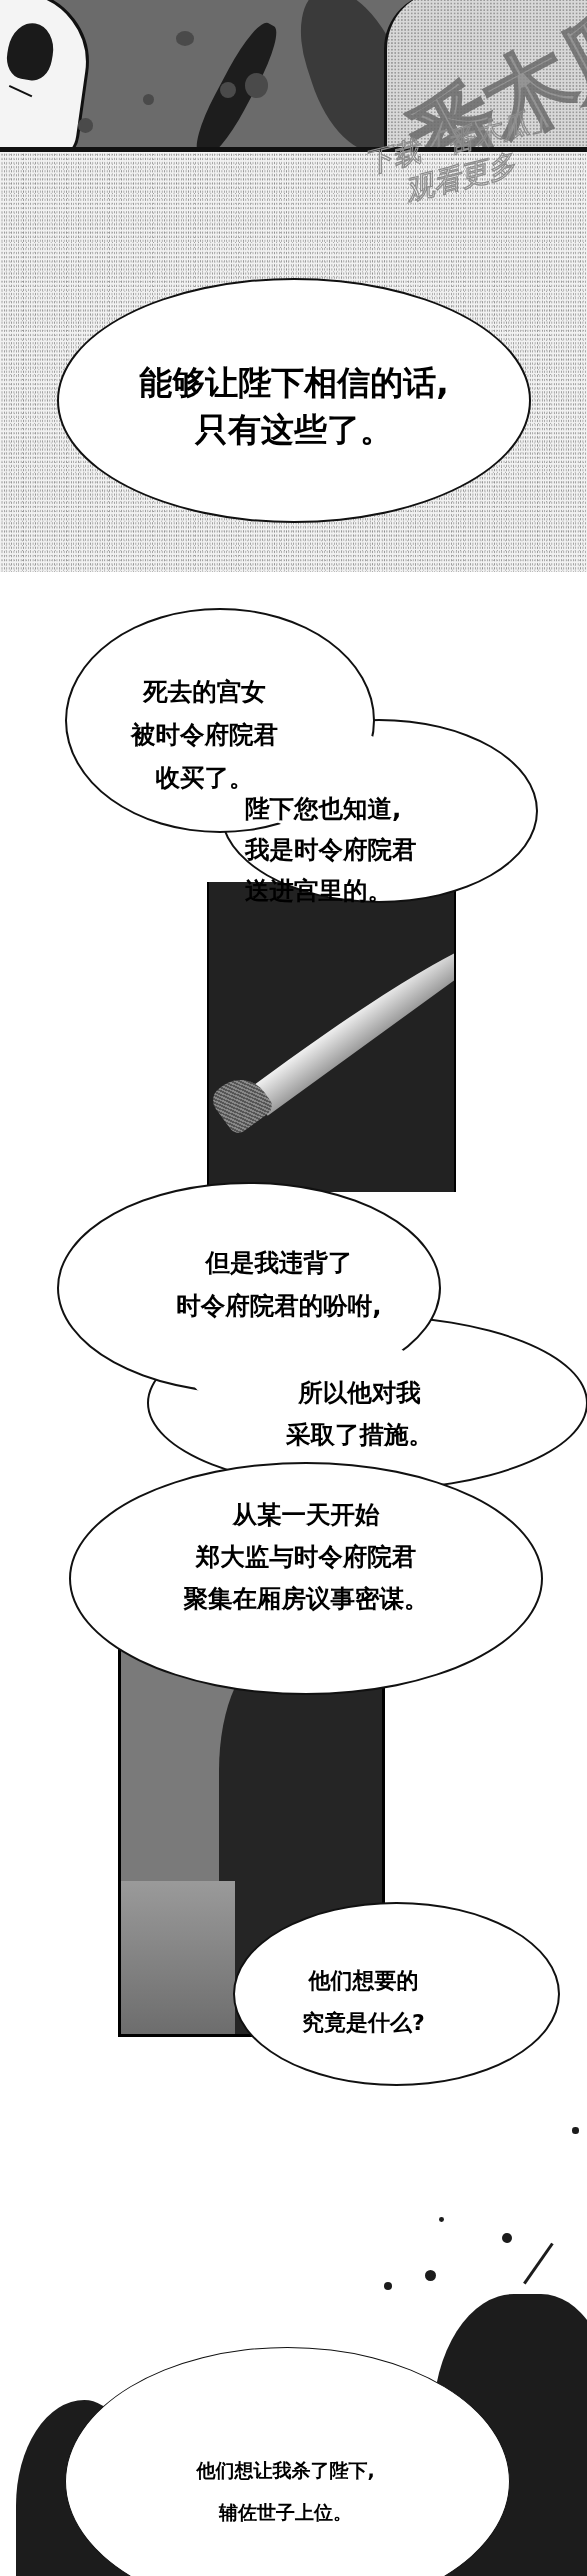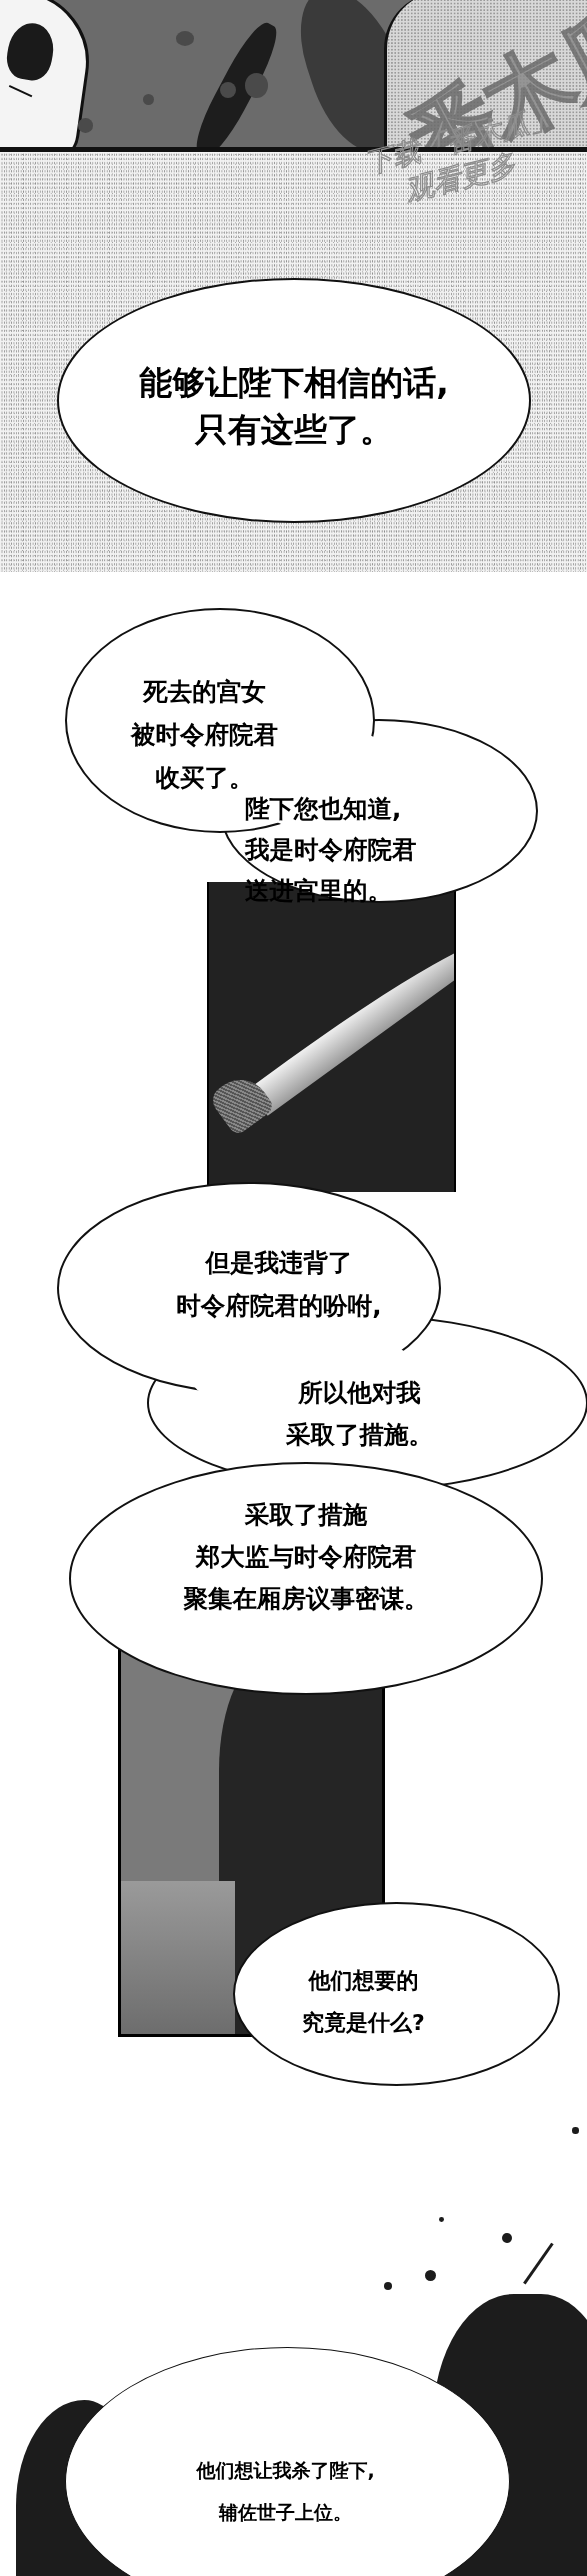--- a/index.html
+++ b/index.html
@@ -128,21 +128,21 @@
 
 <div class="abs bubble b3b"></div>
 <div class="abs bubble b3a"></div>
 <div class="abs" style="left:188px;top:1327px;width:229px;height:90px;background:#fff;border-radius:50%;"></div>
 <div class="btext b3at">但是我违背了
 时令府院君的吩咐,</div>
 <div class="btext b3bt">所以他对我
 采取了措施。</div>
 
 <div class="abs bubble b4"></div>
-<div class="btext b4t">采取了措施
+<div class="btext b4t">从某一天开始
 郑大监与时令府院君
 聚集在厢房议事密谋。</div>
 
 <div class="abs bubble b5"></div>
 <div class="btext b5t">他们想要的
 究竟是什么?</div>
 
 <div class="abs ink" style="left:433px;top:2294px;width:180px;height:282px;border-radius:45% 40% 0 0;"></div>
 <div class="abs ink" style="left:16.3px;top:2400px;width:114px;height:176px;border-radius:60% 40% 0 0;"></div>
 <div class="abs ink" style="left:425px;top:2270px;width:11.4px;height:11.4px;"></div>

